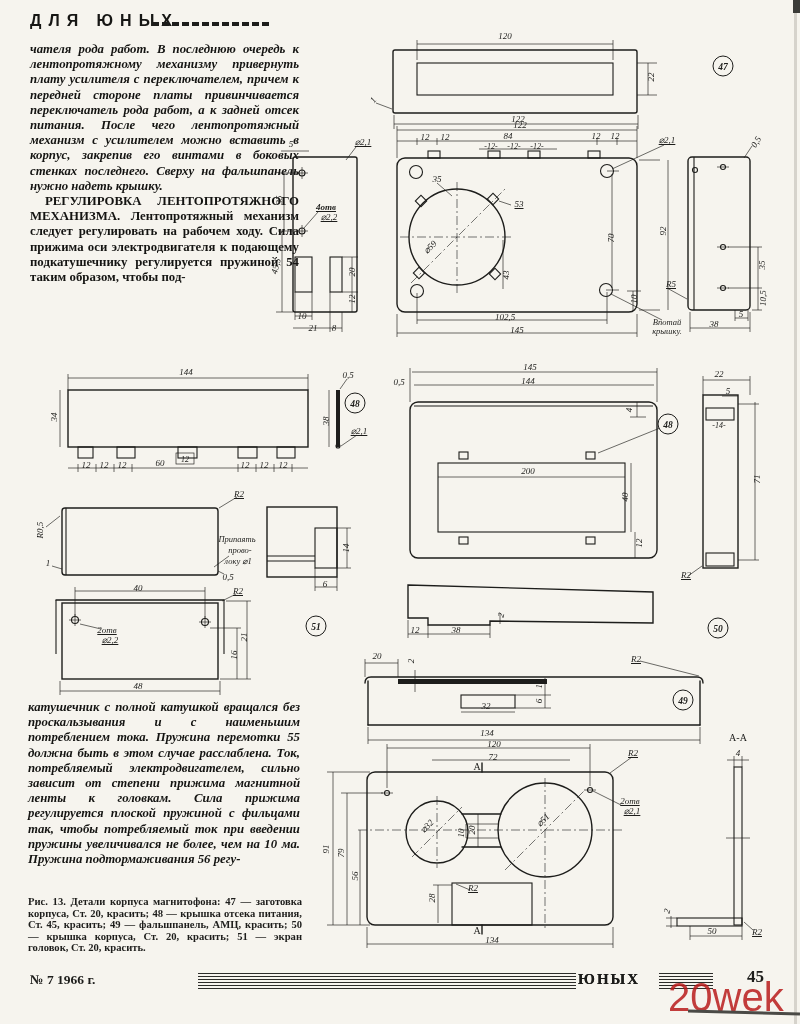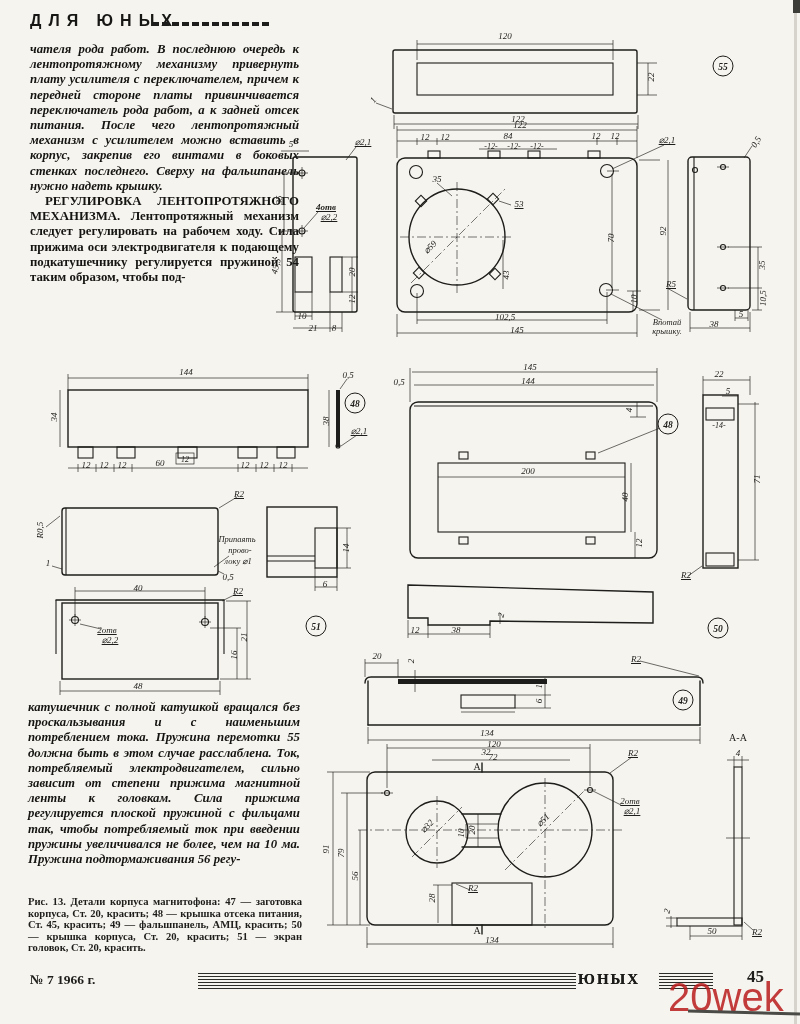--- a/index.html
+++ b/index.html
@@ -451,21 +451,21 @@
     <span class="dlab small" style="left: 719px; top: 425px; transform: translate(-50%, -50%) rotate(0deg);">-14-</span>
     <span class="dlab " style="left: 757px; top: 479px; transform: translate(-50%, -50%) rotate(-90deg);">71</span>
     <span class="dlab callout" style="left: 686px; top: 575px; transform: translate(-50%, -50%) rotate(0deg);">R2</span>
     <span class="dlab " style="left: 415px; top: 630px; transform: translate(-50%, -50%) rotate(0deg);">12</span>
     <span class="dlab " style="left: 456px; top: 630px; transform: translate(-50%, -50%) rotate(0deg);">38</span>
     <span class="dlab " style="left: 501px; top: 615px; transform: translate(-50%, -50%) rotate(-75deg);">2</span>
     <span class="dlab " style="left: 377px; top: 656px; transform: translate(-50%, -50%) rotate(0deg);">20</span>
     <span class="dlab " style="left: 411px; top: 661px; transform: translate(-50%, -50%) rotate(-90deg);">2</span>
     <span class="dlab " style="left: 539px; top: 684px; transform: translate(-50%, -50%) rotate(-90deg);">17</span>
     <span class="dlab " style="left: 539px; top: 701px; transform: translate(-50%, -50%) rotate(-90deg);">6</span>
-    <span class="dlab " style="left: 486px; top: 706px; transform: translate(-50%, -50%) rotate(0deg); margin-top: 46px;">32</span>
+    <span class="dlab " style="left: 486px; top: 706px; transform: translate(-50%, -50%) rotate(0deg);">32</span>
     <span class="dlab " style="left: 487px; top: 733px; transform: translate(-50%, -50%) rotate(0deg);">134</span>
     <span class="dlab callout" style="left: 636px; top: 659px; transform: translate(-50%, -50%) rotate(0deg);">R2</span>
     <span class="dlab " style="left: 494px; top: 744px; transform: translate(-50%, -50%) rotate(0deg);">120</span>
     <span class="dlab " style="left: 493px; top: 757px; transform: translate(-50%, -50%) rotate(0deg);">72</span>
     <span class="dlab sec" style="left: 477px; top: 766px; transform: translate(-50%, -50%) rotate(0deg);">A</span>
     <span class="dlab sec" style="left: 477px; top: 930px; transform: translate(-50%, -50%) rotate(0deg);">A</span>
     <span class="dlab callout" style="left: 633px; top: 753px; transform: translate(-50%, -50%) rotate(0deg);">R2</span>
     <span class="dlab callout" style="left: 630px; top: 801px; transform: translate(-50%, -50%) rotate(0deg);">2отв</span>
     <span class="dlab callout" style="left: 632px; top: 811px; transform: translate(-50%, -50%) rotate(0deg);">⌀2,1</span>
     <span class="dlab " style="left: 427px; top: 826px; transform: translate(-50%, -50%) rotate(-45deg);">⌀32</span>
@@ -494,21 +494,21 @@
     <span class="dlab " style="left: 325px; top: 584px; transform: translate(-50%, -50%) rotate(0deg);">6</span>
     <span class="dlab " style="left: 138px; top: 588px; transform: translate(-50%, -50%) rotate(0deg);">40</span>
     <span class="dlab callout" style="left: 238px; top: 591px; transform: translate(-50%, -50%) rotate(0deg);">R2</span>
     <span class="dlab callout" style="left: 107px; top: 630px; transform: translate(-50%, -50%) rotate(0deg);">2отв</span>
     <span class="dlab callout" style="left: 110px; top: 640px; transform: translate(-50%, -50%) rotate(0deg);">⌀2,2</span>
     <span class="dlab " style="left: 244px; top: 637px; transform: translate(-50%, -50%) rotate(-90deg);">21</span>
     <span class="dlab " style="left: 234px; top: 655px; transform: translate(-50%, -50%) rotate(-90deg);">16</span>
     <span class="dlab " style="left: 138px; top: 686px; transform: translate(-50%, -50%) rotate(0deg);">48</span>
   </div>
 <div id="badges">
-    <div class="badge" style="left: 723px; top: 66px;">55</div>
+    <div class="badge" style="left: 723px; top: 66px;">47</div>
     <div class="badge" style="left: 355px; top: 403px;">48</div>
     <div class="badge" style="left: 668px; top: 424px;">48</div>
     <div class="badge" style="left: 683px; top: 700px;">49</div>
     <div class="badge" style="left: 718px; top: 628px;">50</div>
     <div class="badge" style="left: 316px; top: 626px;">51</div>
   </div>
 
 <div class="abs" id="issue">№ 7 1966 г.</div>
 <div class="stripes" id="stripes-a"></div>
 <div class="abs" id="magazine-logo">ЮНЫХ</div>

